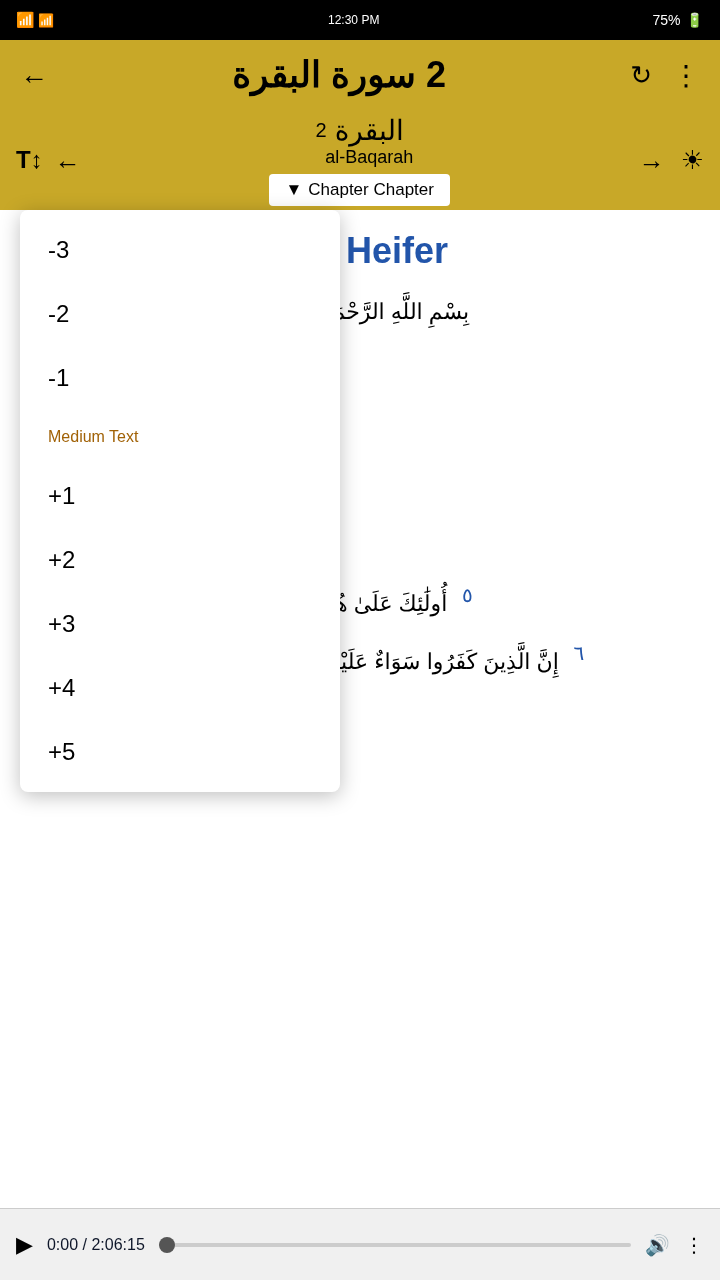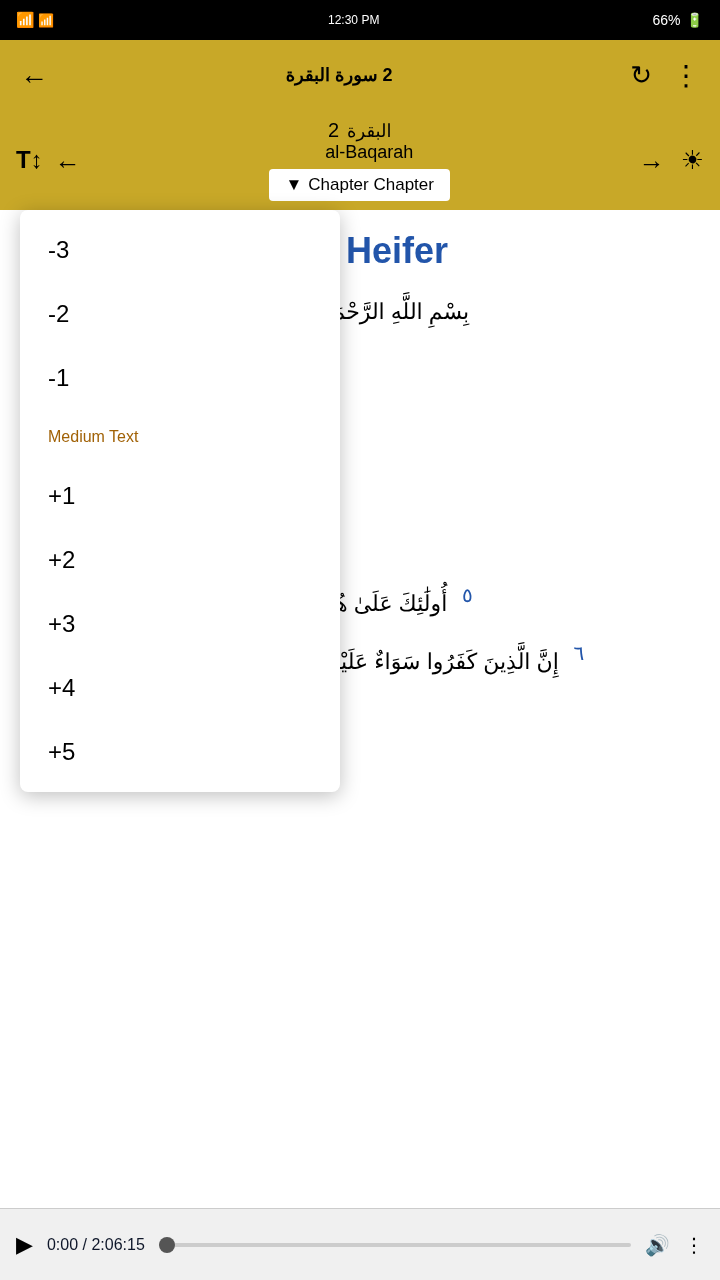--- a/index.html
+++ b/index.html
@@ -26,21 +26,21 @@
     .app-bar {
       width: 720px;
       height: 70px;
       background: #c8a828;
       display: flex;
       align-items: center;
       justify-content: space-between;
       padding: 0 20px;
     }
     .app-bar .title {
-      font-size: 18px;
+      font-size: 36px;
       font-weight: bold;
       color: #000;
       direction: rtl;
     }
     .app-bar .icons { display: flex; align-items: center; gap: 20px; }
 
     
     .toolbar {
       width: 720px;
       height: 100px;
@@ -57,21 +57,21 @@
       flex-direction: column;
       align-items: center;
       gap: 6px;
     }
     .surah-info {
       display: flex;
       flex-direction: column;
       align-items: center;
       color: #000;
     }
-    .surah-arabic { font-size: 18px; direction: rtl; }
+    .surah-arabic { font-size: 28px; direction: rtl; }
     .surah-transliteration { font-size: 18px; margin-left: 19px; }
     .select-chapter-btn {
       background: #fff;
       border: none;
       padding: 6px 16px;
       border-radius: 4px;
       display: flex;
       align-items: center;
       gap: 6px;
       cursor: pointer;
@@ -205,21 +205,21 @@
 </head>
 <body>
 
 <div class="status-bar">
   <div class="signal">
     <span>📶</span>
     <span style="font-size:13px;">📶</span>
   </div>
   <div class="time">12:30 PM</div>
   <div class="right-status">
-    <span>66%</span>
+    <span>75%</span>
     <span>🔋</span>
   </div>
 </div>
 
 <div class="app-bar">
   <span class="icon-text" style="font-size:28px;">←</span>
   <span class="title">2 سورة البقرة</span>
   <div class="icons">
     <span class="icon-text" style="font-size:26px;">↻</span>
     <span class="icon-text" style="font-size:28px;">⋮</span>

